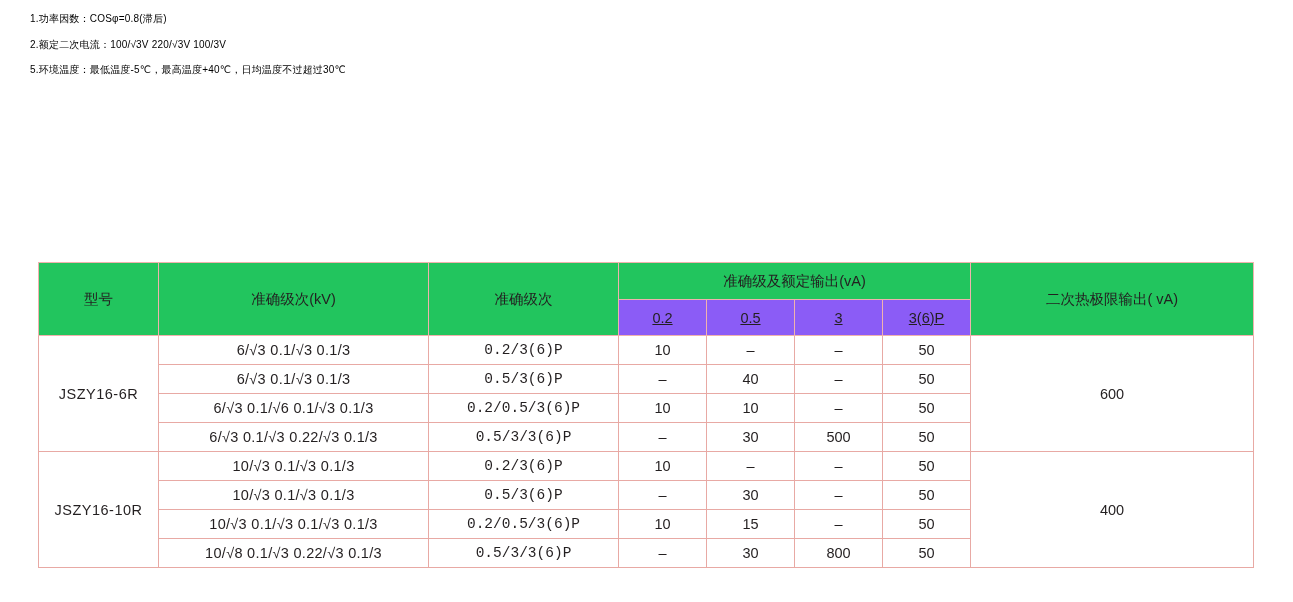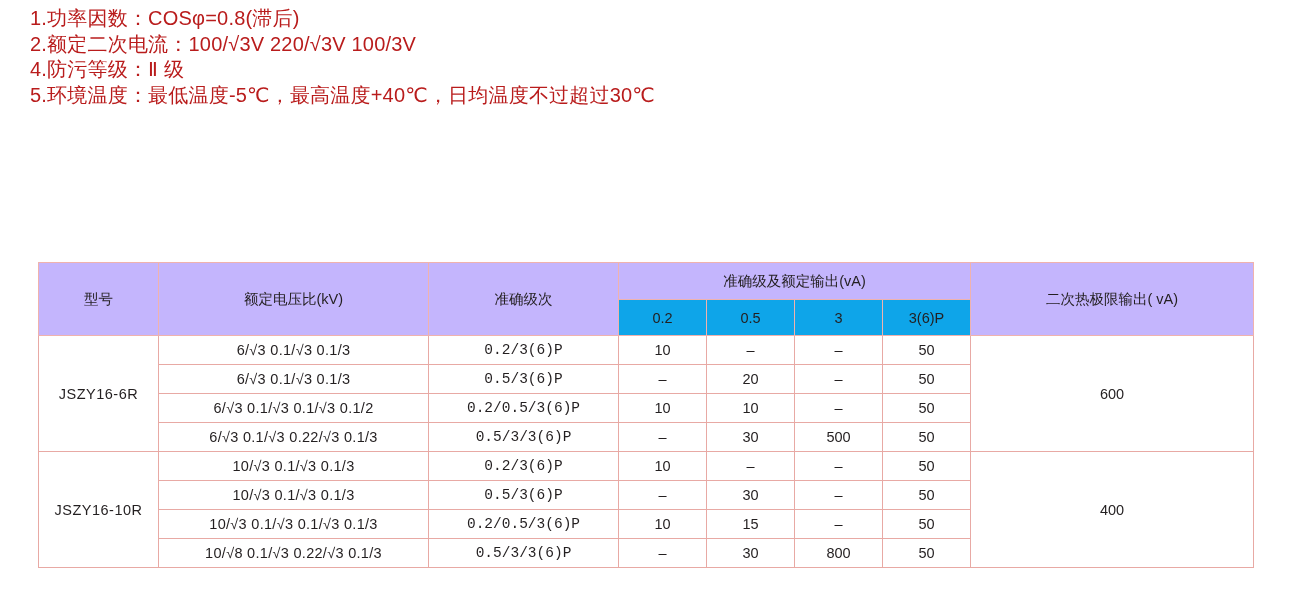--- a/index.html
+++ b/index.html
@@ -19,23 +19,23 @@
     width: 1293px;
     height: 602px;
   }
   .spec-list {
     position: absolute;
     left: 30px;
     top: 6px;
     width: 900px;
   }
   .spec-item {
-    font-size: 20px;
+    font-size: 10px;
     line-height: 25.5px;
-    color: #b91c1c;
+    color: #000000;
     white-space: nowrap;
     letter-spacing: 0.2px;
   }
   .table-wrap {
     position: absolute;
     left: 38px;
     top: 262px;
     width: 1216px;
   }
   table.spec-table {
@@ -47,35 +47,36 @@
   table.spec-table th {
     border: 1px solid #e8a9a4;
     text-align: center;
     vertical-align: middle;
     font-weight: normal;
     color: #231f20;
     font-size: 14.5px;
     padding: 0;
   }
   .hdr {
-    background: #c4b5fd;
+    background: #22c55e;
     color: #ffffff;
     font-size: 14.5px;
     height: 36px;
     border-color: #f0b2ad !important;
   }
   .hdr-tall {
     height: 71px;
   }
   .hdr-sub {
-    background: #0ea5e9;
+    background: #8b5cf6;
     color: #ffffff;
     font-size: 13.5px;
     height: 35px;
     border-color: #f0b2ad !important;
+    text-decoration: underline;
   }
   .body-row td {
     height: 28px;
     line-height: 28px;
   }
   .model-cell {
     font-size: 15px;
     letter-spacing: 0.5px;
   }
   .ratio-cell {
@@ -102,40 +103,39 @@
   .col-limit { width: 283px; }
 </style>
 </head>
 <body>
 
 <div class="page">
 
   <div class="spec-list">
     <div class="spec-item">1.功率因数：COSφ=0.8(滞后)</div>
     <div class="spec-item">2.额定二次电流：100/√3V 220/√3V 100/3V</div>
-    <div class="spec-item">4.防污等级：Ⅱ 级</div>
     <div class="spec-item">5.环境温度：最低温度-5℃，最高温度+40℃，日均温度不过超过30℃</div>
   </div>
 
   <div class="table-wrap">
     <table class="spec-table">
       <colgroup>
         <col class="col-model">
         <col class="col-ratio">
         <col class="col-class">
         <col class="col-v1">
         <col class="col-v2">
         <col class="col-v3">
         <col class="col-v4">
         <col class="col-limit">
       </colgroup>
       <thead>
         <tr>
           <th class="hdr hdr-tall" rowspan="2">型号</th>
-          <th class="hdr hdr-tall" rowspan="2">额定电压比(kV)</th>
+          <th class="hdr hdr-tall" rowspan="2">准确级次(kV)</th>
           <th class="hdr hdr-tall" rowspan="2">准确级次</th>
           <th class="hdr" colspan="4">准确级及额定输出(vA)</th>
           <th class="hdr hdr-tall" rowspan="2">二次热极限输出( vA)</th>
         </tr>
         <tr>
           <th class="hdr-sub">0.2</th>
           <th class="hdr-sub">0.5</th>
           <th class="hdr-sub">3</th>
           <th class="hdr-sub">3(6)P</th>
         </tr>
@@ -148,26 +148,26 @@
           <td class="val-cell">10</td>
           <td class="val-cell">–</td>
           <td class="val-cell">–</td>
           <td class="val-cell">50</td>
           <td class="limit-cell" rowspan="4">600</td>
         </tr>
         <tr class="body-row">
           <td class="ratio-cell">6/√3  0.1/√3  0.1/3</td>
           <td class="class-cell">0.5/3(6)P</td>
           <td class="val-cell">–</td>
-          <td class="val-cell">20</td>
-          <td class="val-cell">–</td>
-          <td class="val-cell">50</td>
-        </tr>
-        <tr class="body-row">
-          <td class="ratio-cell">6/√3  0.1/√3  0.1/√3 0.1/2</td>
+          <td class="val-cell">40</td>
+          <td class="val-cell">–</td>
+          <td class="val-cell">50</td>
+        </tr>
+        <tr class="body-row">
+          <td class="ratio-cell">6/√3  0.1/√6  0.1/√3 0.1/3</td>
           <td class="class-cell">0.2/0.5/3(6)P</td>
           <td class="val-cell">10</td>
           <td class="val-cell">10</td>
           <td class="val-cell">–</td>
           <td class="val-cell">50</td>
         </tr>
         <tr class="body-row">
           <td class="ratio-cell">6/√3 0.1/√3 0.22/√3  0.1/3</td>
           <td class="class-cell">0.5/3/3(6)P</td>
           <td class="val-cell">–</td>

